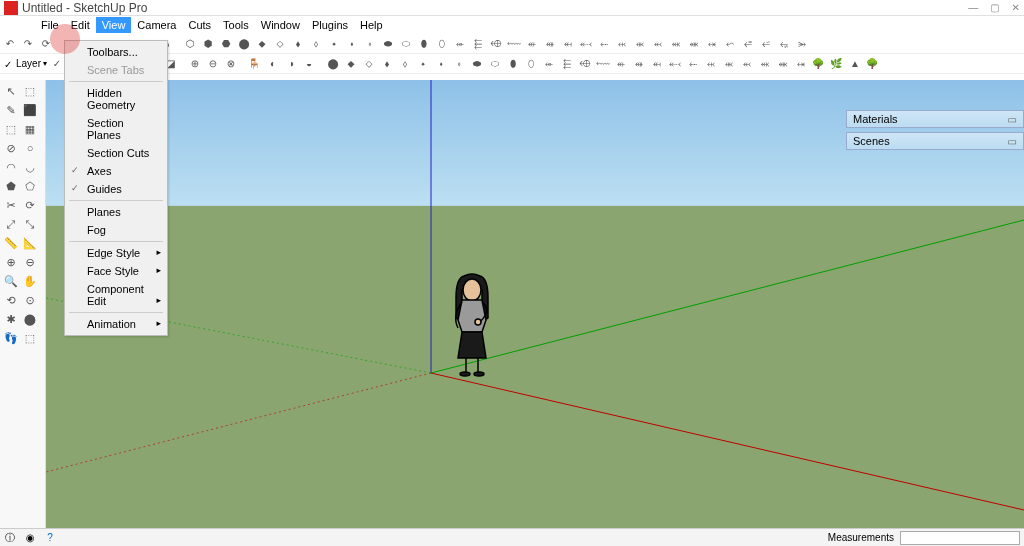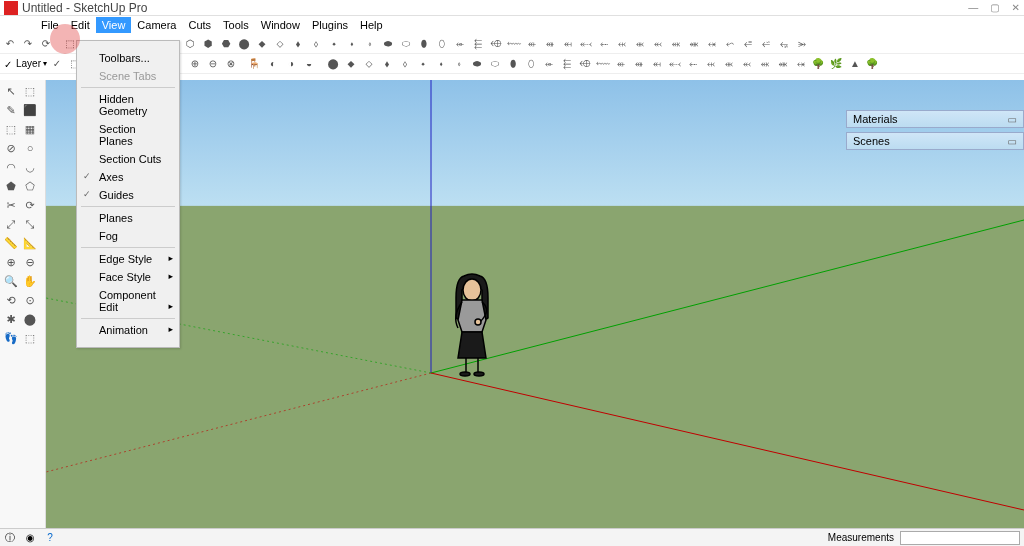--- a/index.html
+++ b/index.html
@@ -17,21 +17,21 @@
   .layerbox { display: inline-flex; align-items: center; gap: 2px; font-size: 10px; margin-left: 2px; }
   .layerbox .chk { width: 10px; height: 10px; display: inline-block; }
   .main { position: absolute; top: 80px; left: 0; right: 0; bottom: 18px; display: flex; }
   .lefttools { width: 46px; background: #f8f8f8; border-right: 1px solid #ddd; padding: 2px; display: flex; flex-wrap: wrap; gap: 1px; align-content: flex-start; }
   .lefttools .tbtn { width: 18px; height: 18px; font-size: 11px; }
   .viewport { flex: 1; position: relative; overflow: hidden; }
   .sky { position:absolute; inset:0; background: linear-gradient(#8ec1e8 0%, #bcdff2 28%, #8aa56f 28.1%, #8aa56f 100%); }
   .axes line { stroke-width: 1; }
   .panel { position:absolute; right:0; width:178px; height:18px; background: linear-gradient(#cfe6f7,#bcdcf1); border:1px solid #9ac; font-size:11px; display:flex; align-items:center; padding:0 6px; }
   .panel .x { margin-left:auto; font-size:10px; color:#666; }
-  .dropdown { position:absolute; top:40px; left:76px; width:104px; background:#f0f0f0; border:1px solid #bbb; box-shadow:1px 1px 2px rgba(0,0,0,.15); font-size:11px; padding:8px 0; z-index:50; }
+  .dropdown { position:absolute; top:40px; left:64px; width:104px; background:#f0f0f0; border:1px solid #bbb; box-shadow:1px 1px 2px rgba(0,0,0,.15); font-size:11px; padding:2px 0; z-index:50; }
   .dropdown .dmi { padding:3px 16px 3px 22px; position:relative; cursor:default; }
   .dropdown .dmi.disabled { color:#999; }
   .dropdown .dmi.sub::after { content:"▸"; position:absolute; right:6px; font-size:9px; }
   .dropdown .dmi.chk::before { content:"✓"; position:absolute; left:6px; color:#666; font-size:9px; }
   .dropdown hr { border:none; border-top:1px solid #ccc; margin:2px 4px; }
   .statusbar { position:absolute; bottom:0; left:0; right:0; height:18px; background:#f4f4f4; border-top:1px solid #ccc; display:flex; align-items:center; font-size:10px; }
   .statusbar .sicon { width:16px; height:16px; margin:0 2px; display:inline-flex; align-items:center; justify-content:center; }
   .statusbar .spacer { flex:1; }
   .statusbar .measlabel { padding:0 6px; }
   .statusbar .measbox { width:120px; height:14px; border:1px solid #aaa; background:#fff; margin-right:4px; }

